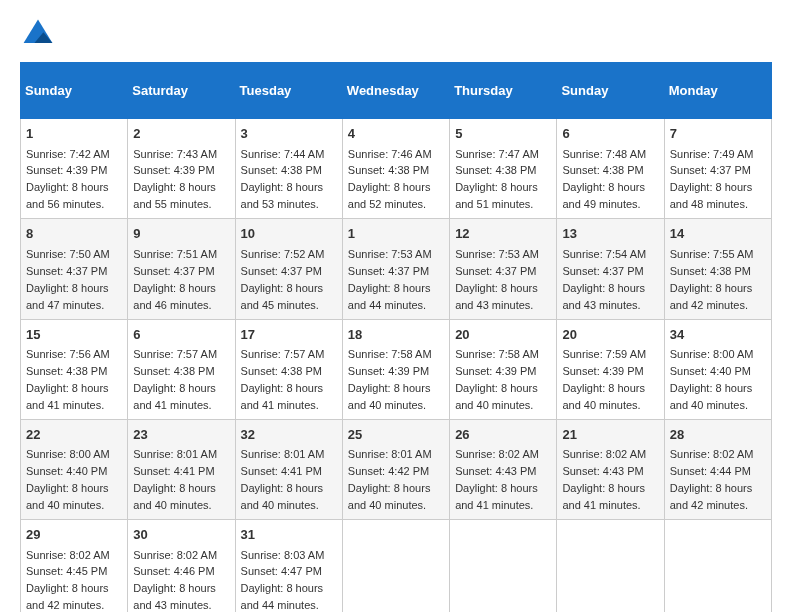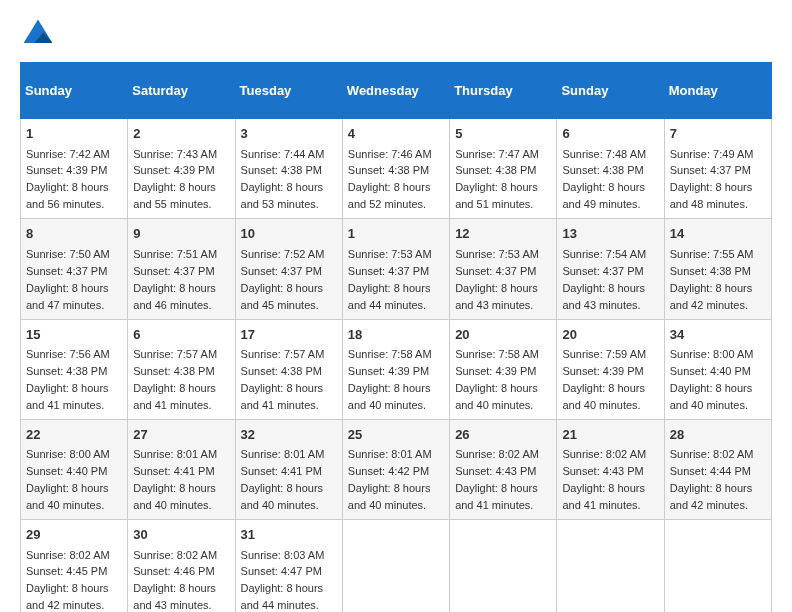--- a/index.html
+++ b/index.html
@@ -210,21 +210,21 @@
         <span class="day-num">34</span>
         <span class="day-info">Sunrise: 8:00 AM<br>Sunset: 4:40 PM<br>Daylight: 8 hours and 40 minutes.</span>
       </td>
       </tr>
       <tr>
         <td>
         <span class="day-num">22</span>
         <span class="day-info">Sunrise: 8:00 AM<br>Sunset: 4:40 PM<br>Daylight: 8 hours and 40 minutes.</span>
       </td>
         <td>
-        <span class="day-num">27</span>
+        <span class="day-num">23</span>
         <span class="day-info">Sunrise: 8:01 AM<br>Sunset: 4:41 PM<br>Daylight: 8 hours and 40 minutes.</span>
       </td>
         <td>
         <span class="day-num">32</span>
         <span class="day-info">Sunrise: 8:01 AM<br>Sunset: 4:41 PM<br>Daylight: 8 hours and 40 minutes.</span>
       </td>
         <td>
         <span class="day-num">25</span>
         <span class="day-info">Sunrise: 8:01 AM<br>Sunset: 4:42 PM<br>Daylight: 8 hours and 40 minutes.</span>
       </td>

